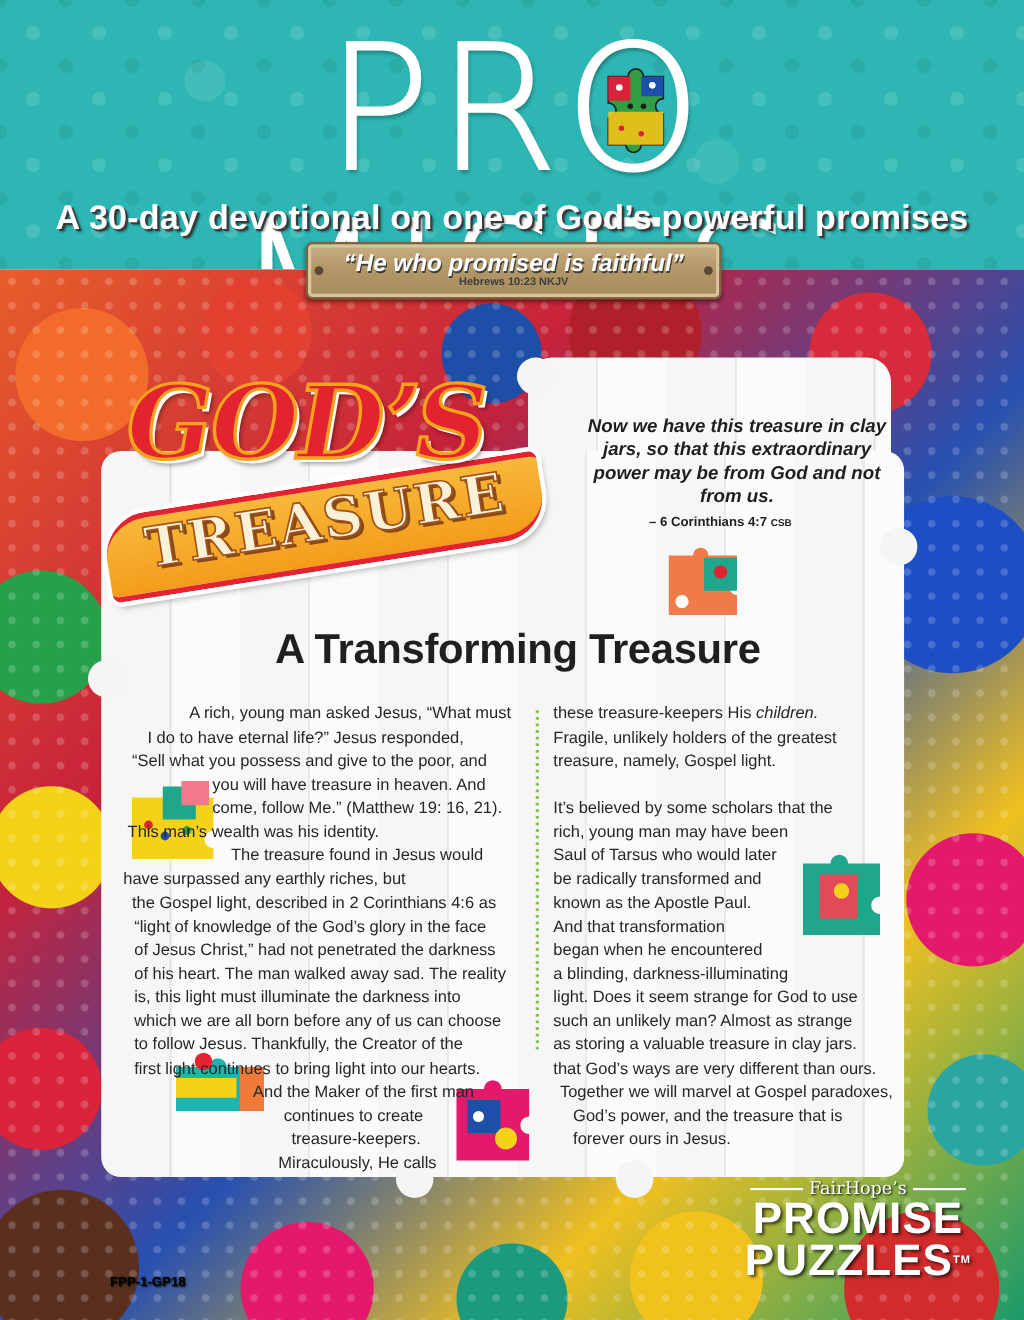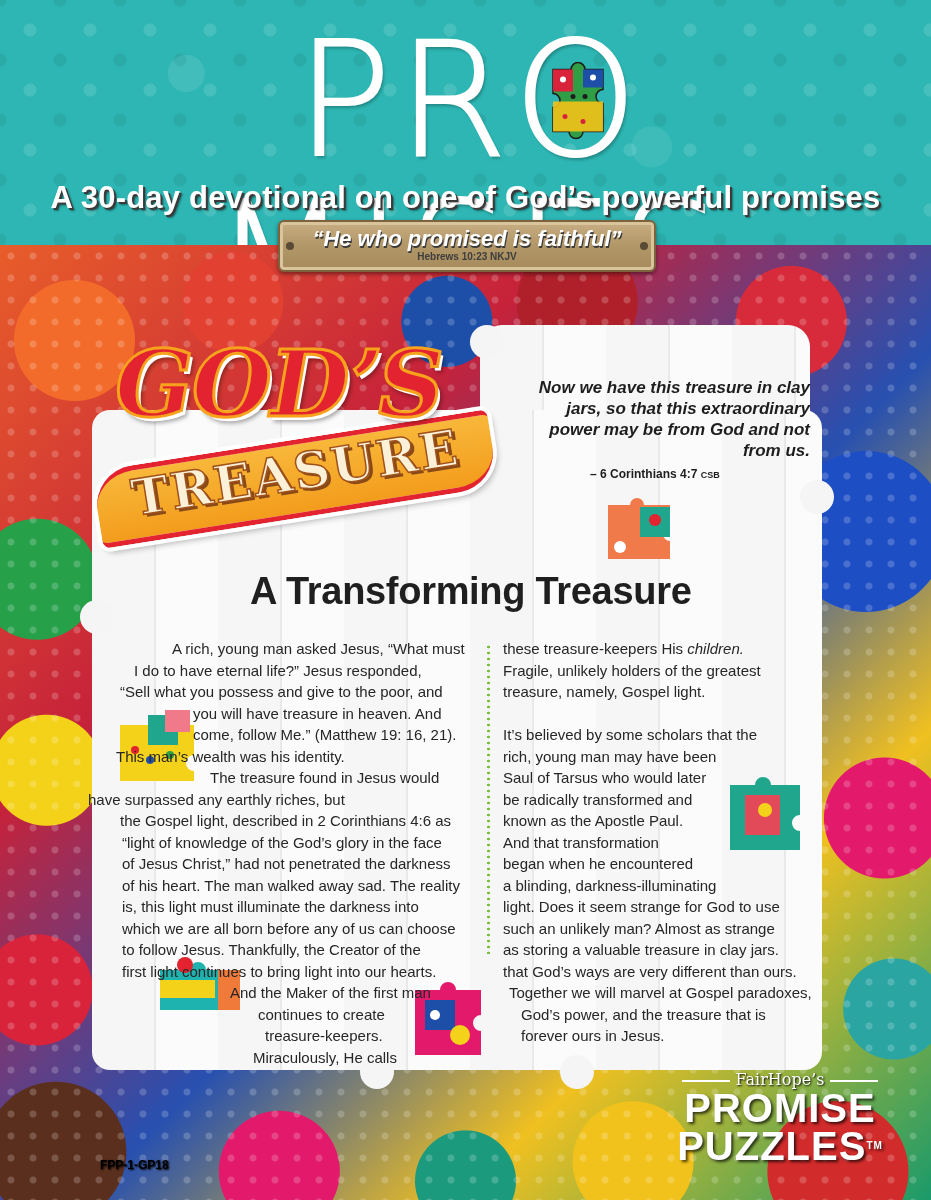--- a/index.html
+++ b/index.html
@@ -116,21 +116,21 @@
       box-shadow: 0 0 0 4px #fff, 3px 5px 6px rgba(0,0,0,0.3);
     }
     .logo-treasure {
       position: absolute; left: 55px; top: 118px; transform: rotate(-9deg);
       font-family: "DejaVu Serif", serif; font-weight: 700; font-size: 50px; color: #fbf1d8;
       letter-spacing: 2px; -webkit-text-stroke: 1.5px #a0521b; text-shadow: 3px 3px 0 #8a4a17;
     }
 
     
     .verse {
-      position: absolute; left: 530px; top: 377px; width: 280px; text-align: right; z-index: 5;
+      position: absolute; left: 530px; top: 377px; width: 280px; text-align: center; z-index: 5;
       color: #1e1e1e; font-weight: 700; font-style: italic; font-size: 17px; line-height: 21px;
     }
     .verse-ref { position: absolute; left: 590px; top: 467px; z-index: 5; color: #1e1e1e; font-weight: 700; font-size: 12px; }
     .verse-ref small { font-size: 9px; }
 
     
     .heading {
       position: absolute; left: 250px; top: 570px; z-index: 5; color: #1f1f1f;
       font-weight: 700; font-size: 38px; letter-spacing: -0.3px;
     }
@@ -247,21 +247,21 @@
 <div class="heading">A Transforming Treasure</div>
 
 <div class="body-text col-left" id="col-left">
     <span class="line" style="padding-left: 172px;">A rich, young man asked Jesus, “What must</span>
     <span class="line" style="padding-left: 134px;">I do to have eternal life?” Jesus responded,</span>
     <span class="line" style="padding-left: 120px;">“Sell what you possess and give to the poor, and</span>
     <span class="line" style="padding-left: 193px;">you will have treasure in heaven. And</span>
     <span class="line" style="padding-left: 193px;">come, follow Me.” (Matthew 19: 16, 21).</span>
     <span class="line" style="padding-left: 116px;">This man’s wealth was his identity.</span>
     <span class="line" style="padding-left: 210px;">The treasure found in Jesus would</span>
-    <span class="line" style="padding-left: 88px;">have surpassed any earthly riches, but</span>
+    <span class="line" style="padding-left: 112px;">have surpassed any earthly riches, but</span>
     <span class="line" style="padding-left: 120px;">the Gospel light, described in 2 Corinthians 4:6 as</span>
     <span class="line" style="padding-left: 122px;">“light of knowledge of the God’s glory in the face</span>
     <span class="line" style="padding-left: 122px;">of Jesus Christ,” had not penetrated the darkness</span>
     <span class="line" style="padding-left: 122px;">of his heart. The man walked away sad. The reality</span>
     <span class="line" style="padding-left: 122px;">is, this light must illuminate the darkness into</span>
     <span class="line" style="padding-left: 122px;">which we are all born before any of us can choose</span>
     <span class="line" style="padding-left: 122px;">to follow Jesus. Thankfully, the Creator of the</span>
     <span class="line" style="padding-left: 122px;">first light continues to bring light into our hearts.</span>
     <span class="line" style="padding-left: 230px;">And the Maker of the first man</span>
     <span class="line" style="padding-left: 258px;">continues to create</span>

